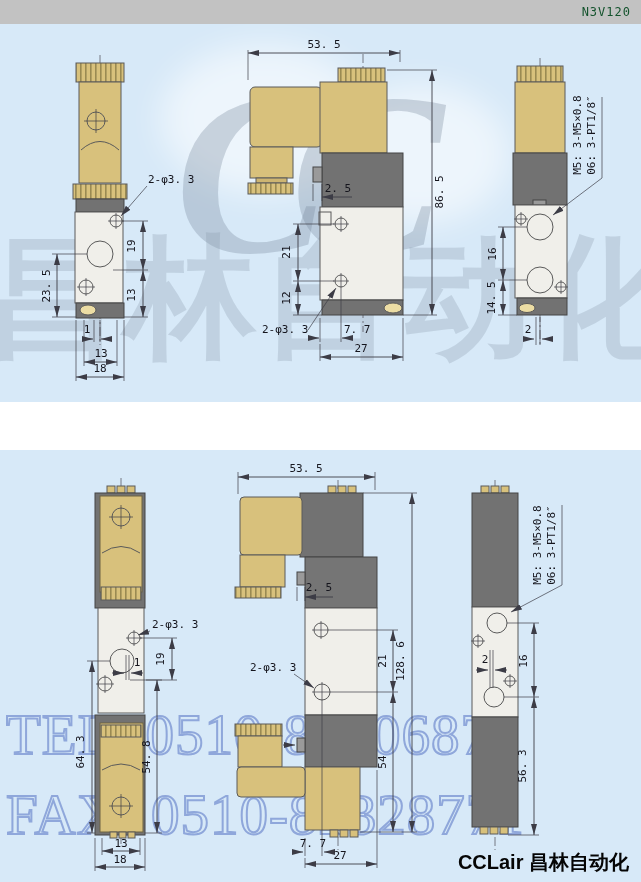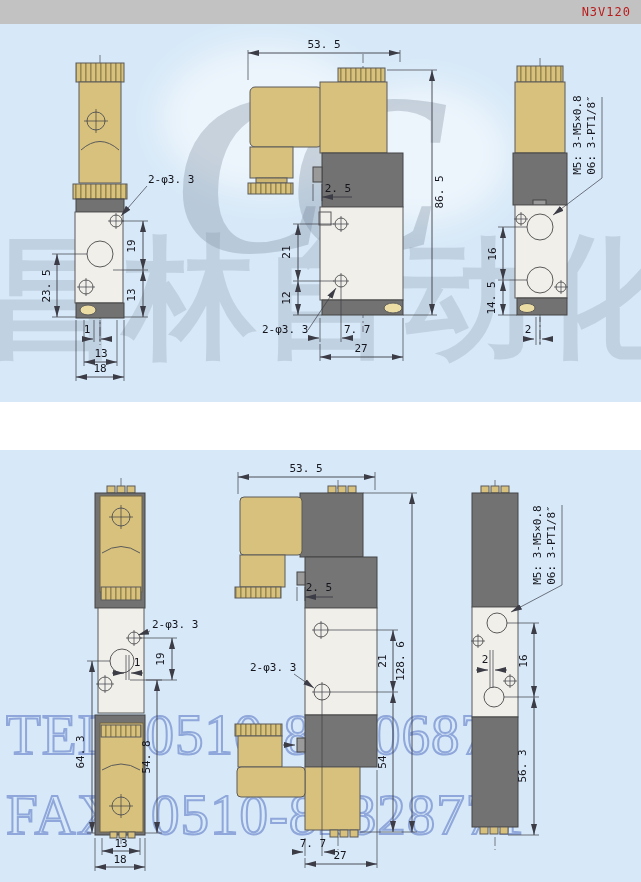--- a/index.html
+++ b/index.html
@@ -1,19 +1,19 @@
 <!DOCTYPE html>
 <html><head>
 <meta charset="utf-8">
 <style>
   html,body{margin:0;padding:0;background:#fff;}
   .page{position:relative;width:641px;height:882px;background:#fff;overflow:hidden;
         font-family:"Liberation Sans",sans-serif;}
   .model-bar{position:absolute;left:0;width:641px;background:#c2c2c2;}
-  .model-bar span{display:block;text-align:right;padding-right:10px;color:#b91c1c;
+  .model-bar span{display:block;text-align:right;padding-right:10px;color:#14532d;
         font-family:"DejaVu Sans Mono",monospace;font-size:12px;letter-spacing:1px;}
   #bar1{top:0;height:22px;} #bar1 span{line-height:22px;}
   #bar2{top:424;height:24px;} #bar2 span{line-height:24px;}
   .panel{position:absolute;left:0;width:641px;background:#d7e9f8;overflow:hidden;}
   #panel1{top:24px;height:378px;}
   #panel2{top:450px;height:432px;}
   .panel svg{position:absolute;left:0;top:0;}
   
   .wm{position:absolute;pointer-events:none;white-space:nowrap;}
   .wm-blob{position:absolute;background:rgba(255,255,255,.55);border-radius:50%;filter:blur(16px);}
@@ -333,14 +333,15 @@
         <line class="dim" x1="495" y1="670" x2="507" y2="670" marker-start="url(#a2s)"></line>
         <text class="dt" x="485" y="663">2</text>
         <path class="ext" d="M507 623H539M504 697H539M508 835H539"></path>
         <line class="dim" x1="534" y1="623" x2="534" y2="697" marker-start="url(#a2s)" marker-end="url(#a2e)"></line>
         <text class="dt" transform="rotate(-90 527 661)" x="527" y="661">16</text>
         <line class="dim" x1="534" y1="697" x2="534" y2="835" marker-start="url(#a2s)" marker-end="url(#a2e)"></line>
         <text class="dt" transform="rotate(-90 526 766)" x="526" y="766">56. 3</text>
       </g>
     </svg>
 
+    <div class="footer-brand">CCLair 昌林自动化</div>
   </div>
 </div>
 
 </body></html>

